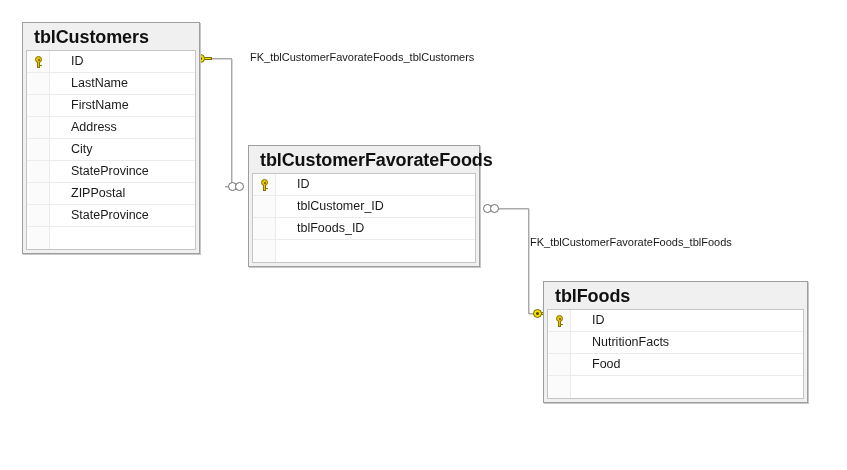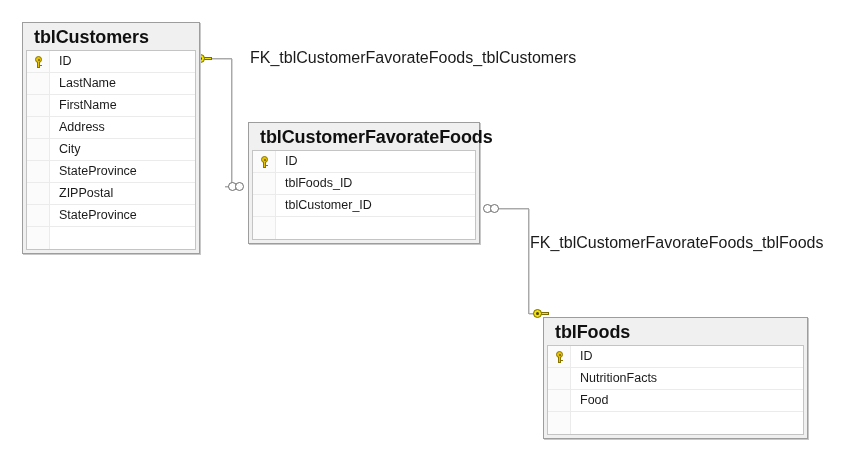--- a/index.html
+++ b/index.html
@@ -39,20 +39,21 @@
     background: #ffffff;
     border: 1px solid #c4c4c4;
     border-bottom: none;
   }
   .col-row {
     display: flex;
     align-items: center;
     height: 21px;
     border-bottom: 1px solid #ebebeb;
     background: #ffffff;
+    gap: 12px;
   }
   .col-row.last-filler {
     height: 22px;
     border-bottom: 1px solid #c4c4c4;
   }
   .col-gutter {
     width: 22px;
     min-width: 22px;
     height: 100%;
     border-right: 1px solid #ebebeb;
@@ -169,21 +170,21 @@
     border-radius: 50%;
     box-sizing: border-box;
     background: #ffffff;
   }
   .rel-inf i.a { left: 0; }
   .rel-inf i.b { left: 7px; }
 
   
   .fk-label {
     position: absolute;
-    font-size: 16px;
+    font-size: 11px;
     color: #1a1a1a;
     white-space: nowrap;
     line-height: 13px;
   }
 </style>
 </head>
 <body>
 
 <div id="canvas">
 
@@ -272,49 +273,49 @@
         <div class="col-gutter"></div>
         <div class="col-name">StateProvince</div>
       </div>
       <div class="col-row last-filler">
         <div class="col-gutter"></div>
         <div class="col-name"></div>
       </div>
     </div>
   </div>
 
-  <div class="table-box" style="left:248px; top:122px; width:232px;">
+  <div class="table-box" style="left:248px; top:145px; width:232px;">
     <div class="table-title">tblCustomerFavorateFoods</div>
     <div class="table-grid">
       <div class="col-row">
         <div class="col-gutter">
           <div class="pk-key">
             <span class="head"></span>
               <span class="shaft"></span>
               <span class="tooth"></span>
           </div>
         </div>
         <div class="col-name">ID</div>
       </div>
       <div class="col-row">
         <div class="col-gutter"></div>
+        <div class="col-name">tblCustomer_ID</div>
+      </div>
+      <div class="col-row">
+        <div class="col-gutter"></div>
         <div class="col-name">tblFoods_ID</div>
       </div>
-      <div class="col-row">
-        <div class="col-gutter"></div>
-        <div class="col-name">tblCustomer_ID</div>
-      </div>
       <div class="col-row last-filler">
         <div class="col-gutter"></div>
         <div class="col-name"></div>
       </div>
     </div>
   </div>
 
-  <div class="table-box" style="left:543px; top:281px; width:265px;margin-top:36px;">
+  <div class="table-box" style="left:543px; top:281px; width:265px;">
     <div class="table-title">tblFoods</div>
     <div class="table-grid">
       <div class="col-row">
         <div class="col-gutter">
           <div class="pk-key">
             <span class="head"></span>
               <span class="shaft"></span>
               <span class="tooth"></span>
           </div>
         </div>

